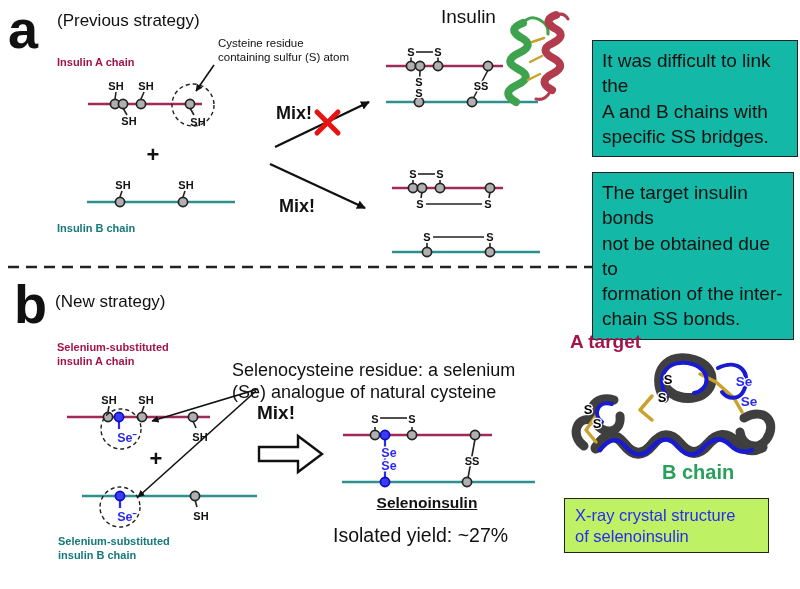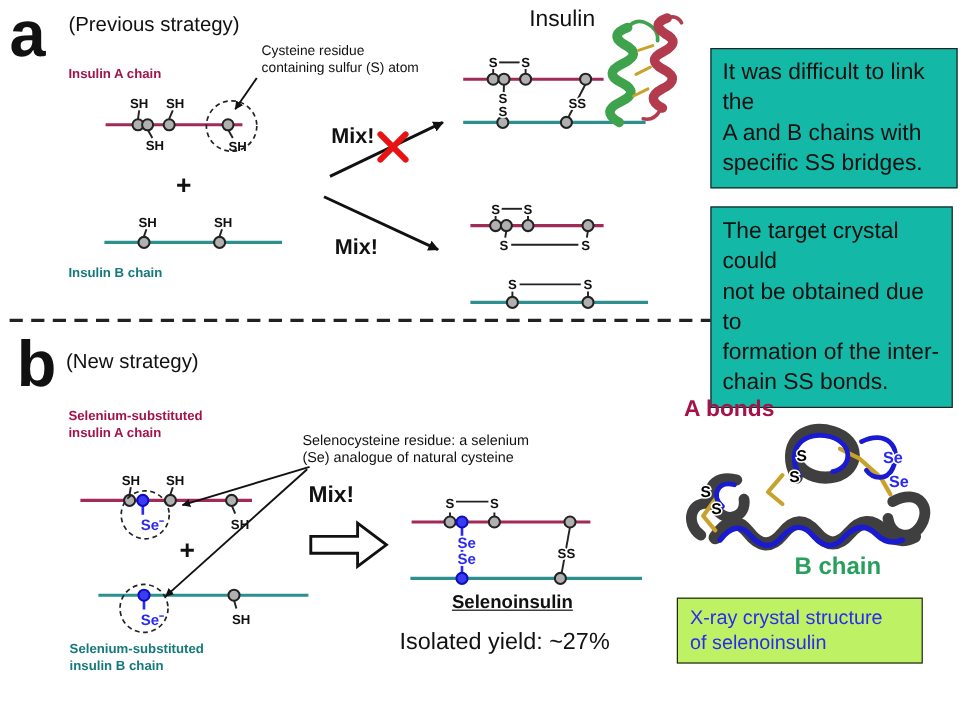--- a/index.html
+++ b/index.html
@@ -244,34 +244,34 @@
 containing sulfur (S) atom</div>
 <div class="lbl ptitle" style="left:57px;top:11px;">(Previous strategy)</div>
 <div class="lbl chainlbl a-col" style="left:57px;top:56px;">Insulin A chain</div>
 <div class="lbl chainlbl b-col" style="left:57px;top:222px;">Insulin B chain</div>
 <div class="lbl mix" style="left:276px;top:103px;">Mix!</div>
 <div class="lbl mix" style="left:279px;top:196px;">Mix!</div>
 <div class="lbl prod-title" style="left:425px;top:6px;margin-left:16px;">Insulin</div>
 <div class="notebox pre" style="left:592px;top:40px;width:186px;">It was difficult to link the
 A and B chains with
 specific SS bridges.</div>
-<div class="notebox pre" style="left:592px;top:172px;width:182px;">The target crystal could
+<div class="notebox pre" style="left:592px;top:172px;width:182px;">The target insulin bonds
 not be obtained due to
 formation of the inter-
 chain SS bonds.</div>
 
 <div class="lbl big" style="left:14px;top:277px;">b</div>
 <div class="lbl ptitle" style="left:55px;top:292px;">(New strategy)</div>
 <div class="lbl chainlbl a-col pre" style="left:57px;top:341px;">Selenium-substituted
 insulin A chain</div>
-<div class="lbl anno pre" style="left:252px;top:360px;font-size:12px;">Selenocysteine residue: a selenium
+<div class="lbl anno pre" style="left:232px;top:360px;font-size:18px;">Selenocysteine residue: a selenium
 (Se) analogue of natural cysteine</div>
 <div class="lbl mix" style="left:257px;top:402px;font-size:19px;">Mix!</div>
 <div class="lbl chainlbl b-col pre" style="left:58px;top:535px;">Selenium-substituted
 insulin B chain</div>
 <div class="lbl selename" style="left:357px;top:494px;width:140px;">Selenoinsulin</div>
 <div class="lbl yield" style="left:333px;top:524px;text-align:center;">Isolated yield: ~27%</div>
-<div class="lbl crys-a" style="left:570px;top:331px;">A bonds</div>
+<div class="lbl crys-a" style="left:570px;top:331px;">A target</div>
 <div class="lbl crys-b" style="left:662px;top:461px;">B chain</div>
 <div class="xraybox pre" style="left:564px;top:498px;width:183px;">X-ray crystal structure
 of selenoinsulin</div>
 
 </div>
 
 </body></html>

